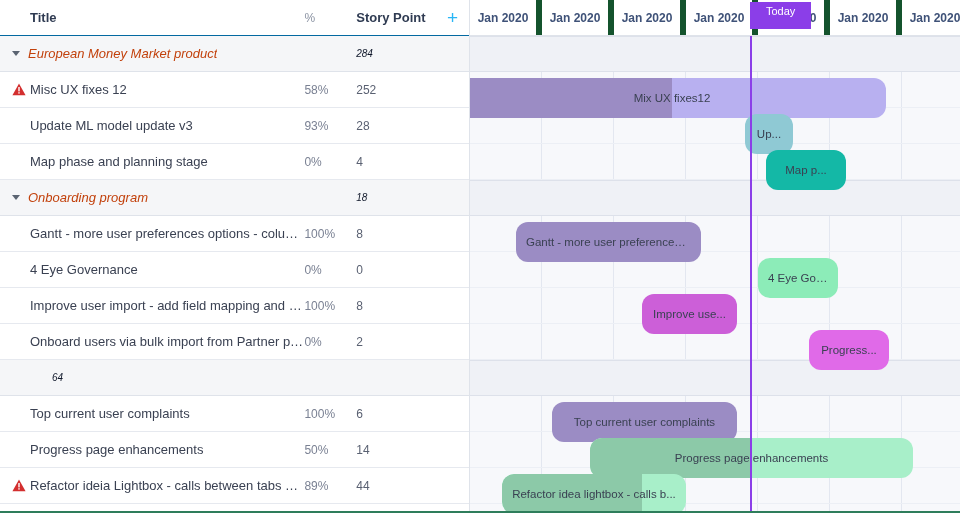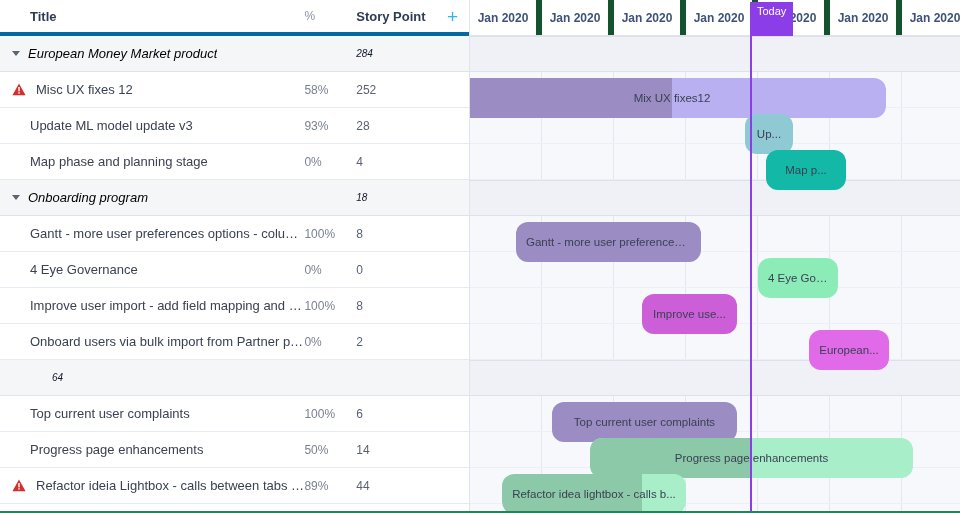--- a/index.html
+++ b/index.html
@@ -30,21 +30,21 @@
     background: #ffffff;
     box-sizing: border-box;
     border-right: 1px solid #dfe3ea;
     overflow: hidden;
   }
   .grid-header {
     height: 36px;
     box-sizing: border-box;
     display: flex;
     align-items: center;
-    border-bottom: 4px solid #0369a1;
+    border-bottom: 1px solid #0369a1;
     background: #ffffff;
   }
   .col-title   { width: 305px; padding-left: 30px; box-sizing: border-box; }
   .col-pct     { width: 52px;  box-sizing: border-box; }
   .col-sp      { width: 80px;  box-sizing: border-box; }
   .col-add     { width: 33px;  box-sizing: border-box; display:flex; align-items:center; justify-content:center;}
 
   .grid-header .col-title,
   .grid-header .col-sp {
     font-size: 13px;
@@ -75,39 +75,39 @@
     background: #f5f6f8;
     border-bottom: 1px solid #dfe3ea;
   }
   .row.group .col-title {
     padding-left: 12px;
     display: flex;
     align-items: center;
     gap: 8px;
     font-style: italic;
     font-size: 13px;
-    color: #000000;
+    color: #c2410c;
   }
   .caret {
     width: 0; height: 0;
     border-left: 4.5px solid transparent;
     border-right: 4.5px solid transparent;
     border-top: 5px solid #5a6472;
     flex: 0 0 auto;
     cursor: pointer;
   }
   .row.group .col-sp {
     font-style: italic;
     font-size: 10px;
     color: #0f172a;
   }
   .row.task .col-title {
     display: flex;
     align-items: center;
-    gap: 10px;
+    gap: 4px;
     font-size: 13px;
     color: #3a4152;
     white-space: nowrap;
     overflow: hidden;
   }
   .task-label {
     overflow: hidden;
     text-overflow: ellipsis;
     white-space: nowrap;
   }
@@ -186,22 +186,22 @@
     position: absolute;
     top: 0;
     bottom: 0;
     width: 2px;
     background: #8b3ee8;
     z-index: 4;
   }
   .today-flag {
     position: absolute;
     top: 2px;
-    height: 34px;
-    padding: 0 7px;
+    height: 27px;
+    padding: 0 16px;
     background: #8b3ee8;
     color: #ffffff;
     font-size: 11px;
     line-height: 19px;
     z-index: 5;
     white-space: nowrap;
   }
 
   .bar {
     position: absolute;
@@ -414,21 +414,21 @@
           <div class="bar" style="left: 46px; width: 185px; top: 186px; background: rgb(155, 140, 196);">
             <span class="bar-label">Gantt - more user preferences op...</span>
           </div>
           <div class="bar" style="left: 288px; width: 80px; top: 222px; background: rgb(140, 236, 184);">
             <span class="bar-label">4 Eye Gov...</span>
           </div>
           <div class="bar" style="left: 172px; width: 95px; top: 258px; background: rgb(204, 95, 216);">
             <span class="bar-label">Improve use...</span>
           </div>
           <div class="bar" style="left: 339px; width: 80px; top: 294px; background: rgb(224, 106, 232);">
-            <span class="bar-label">European...</span>
+            <span class="bar-label">Progress...</span>
           </div>
           <div class="bar" style="left: 82px; width: 185px; top: 366px; background: rgb(155, 140, 196);">
             <span class="bar-label">Top current user complaints</span>
           </div>
           <div class="bar" style="left: 120px; width: 323px; top: 402px; background: rgb(168, 239, 201);">
             <div class="bar-progress" style="width: 50%; background: rgb(140, 201, 168);"></div>
             <span class="bar-label">Progress page enhancements</span>
           </div>
           <div class="bar" style="left: 32px; width: 184px; top: 438px; background: rgb(168, 239, 201);">
             <div class="bar-progress" style="width: 76%; background: rgb(140, 201, 168);"></div>

